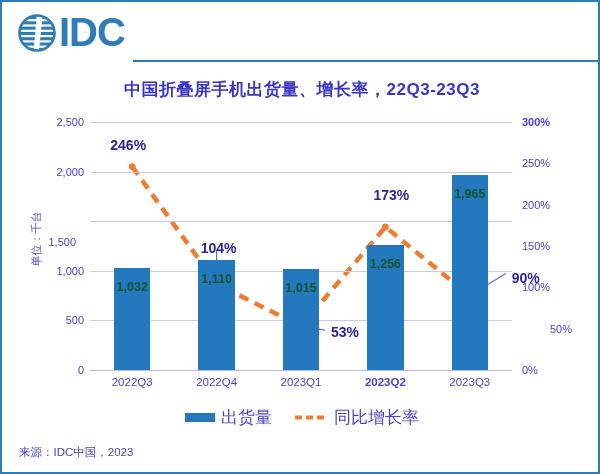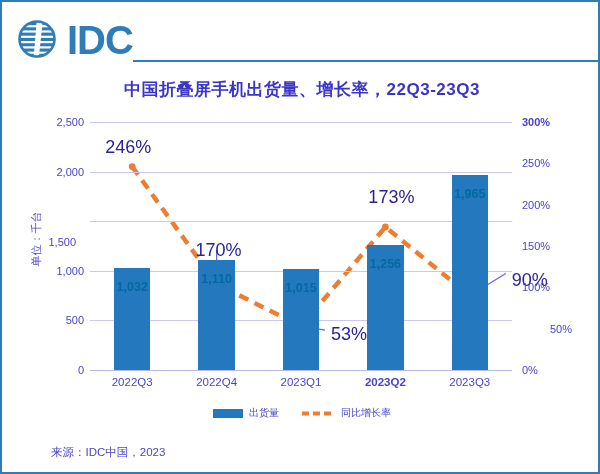--- a/index.html
+++ b/index.html
@@ -12,21 +12,21 @@
   #frame{
     position:relative;
     width:600px;height:474px;
     box-sizing:border-box;
     border:2px solid #2E7DB8;
     background:#ffffff;
   }
   
   #logo{
     position:absolute;left:14px;top:10px;
-    display:flex;align-items:flex-end;height:48px;gap:8px;
+    display:flex;align-items:flex-start;height:48px;
   }
   #globe{width:42px;height:42px;display:block;}
   #logo-text{
     font-size:40px;font-weight:bold;color:#2E7DB8;
     letter-spacing:-1px;line-height:40px;margin-left:1px;
     font-family:"Liberation Sans","DejaVu Sans",sans-serif;
   }
   #rule{
     position:absolute;left:131px;top:58px;width:467px;height:2px;
     background:#2E7DB8;
@@ -66,49 +66,49 @@
     position:absolute;left:-12px;top:124px;
     font-size:11px;color:#4A43C8;white-space:nowrap;
     transform:translate(-50%,-50%) rotate(-90deg);
   }
   .bar{
     position:absolute;bottom:0;
     background:#2478BD;
   }
   .barlabel{
     position:absolute;
-    font-size:12.5px;font-weight:bold;color:#0369a1;
+    font-size:12.5px;font-weight:bold;color:#14532d;
     text-align:center;white-space:nowrap;
     transform:translateX(-50%);
   }
   .ptlabel{
     position:absolute;
-    font-size:18px;font-weight:normal;color:#2B2398;
+    font-size:14px;font-weight:bold;color:#2B2398;
     white-space:nowrap;
   }
   .xlabel{
     position:absolute;top:254px;
     font-size:11.5px;color:#4A43C8;
     text-align:center;white-space:nowrap;
     transform:translateX(-50%);
   }
   #lineSvg{position:absolute;left:0;top:0;width:422px;height:248px;overflow:visible;}
   
   #legend{
     position:absolute;left:0;top:404px;width:600px;
     display:flex;justify-content:center;align-items:center;gap:22px;
   }
   .legend-item{display:flex;align-items:center;gap:6px;}
   .legend-swatch-bar{width:30px;height:9px;background:#2478BD;display:block;}
   .legend-swatch-line{display:block;}
-  .legend-label{font-size:10px;color:#4A43C8;}
+  .legend-label{font-size:17px;color:#4A43C8;}
   
   #source{
     position:absolute;left:17px;top:443px;
-    font-size:11.5px;color:#4A43C8;margin-left:32px;
+    font-size:11.5px;color:#4A43C8;
   }
 </style>
 </head>
 <body>
 
 <div id="frame">
 
   <div id="logo">
     <svg id="globe" viewBox="0 0 42 42">
       <defs>
@@ -164,21 +164,21 @@
         <div class="bar" style="left: 277.254px; width: 36.292px; height: 124.595px; background: rgb(36, 120, 189);"></div>
         <div class="barlabel" style="left: 295.4px; top: 135.405px;">1,256</div>
         <div class="bar" style="left: 361.654px; width: 36.292px; height: 194.928px; background: rgb(36, 120, 189);"></div>
         <div class="barlabel" style="left: 379.8px; top: 65.072px;">1,965</div>
         <div class="xlabel" style="left: 42.2px;">2022Q3</div>
         <div class="xlabel" style="left: 126.6px;">2022Q4</div>
         <div class="xlabel" style="left: 211px;">2023Q1</div>
         <div class="xlabel" style="left: 295.4px; font-weight: bold;">2023Q2</div>
         <div class="xlabel" style="left: 379.8px;">2023Q3</div>
         <div class="ptlabel" style="top: 14.64px; left: 38.2px; transform: translateX(-50%);">246%</div>
-        <div class="ptlabel" style="top: 118.027px; left: 128.6px; transform: translateX(-50%);">170%</div>
+        <div class="ptlabel" style="top: 118.027px; left: 128.6px; transform: translateX(-50%);">104%</div>
         <div class="ptlabel" style="top: 202.187px; left: 241px;">53%</div>
         <div class="ptlabel" style="top: 64.9867px; left: 301.4px; transform: translateX(-50%);">173%</div>
         <div class="ptlabel" style="top: 147.6px; left: 421.8px;">90%</div>
       </div>
   <div class="ylab-left" style="left: 36px; top: 260px;">0</div>
       <div class="ylab-left" style="left: 36px; top: 210.4px;">500</div>
       <div class="ylab-left" style="left: 36px; top: 160.8px;">1,000</div>
       <div class="ylab-left" style="left: 28px; top: 111.2px; margin-top: 21px;">1,500</div>
       <div class="ylab-left" style="left: 36px; top: 61.6px;">2,000</div>
       <div class="ylab-left" style="left: 36px; top: 12px;">2,500</div>

